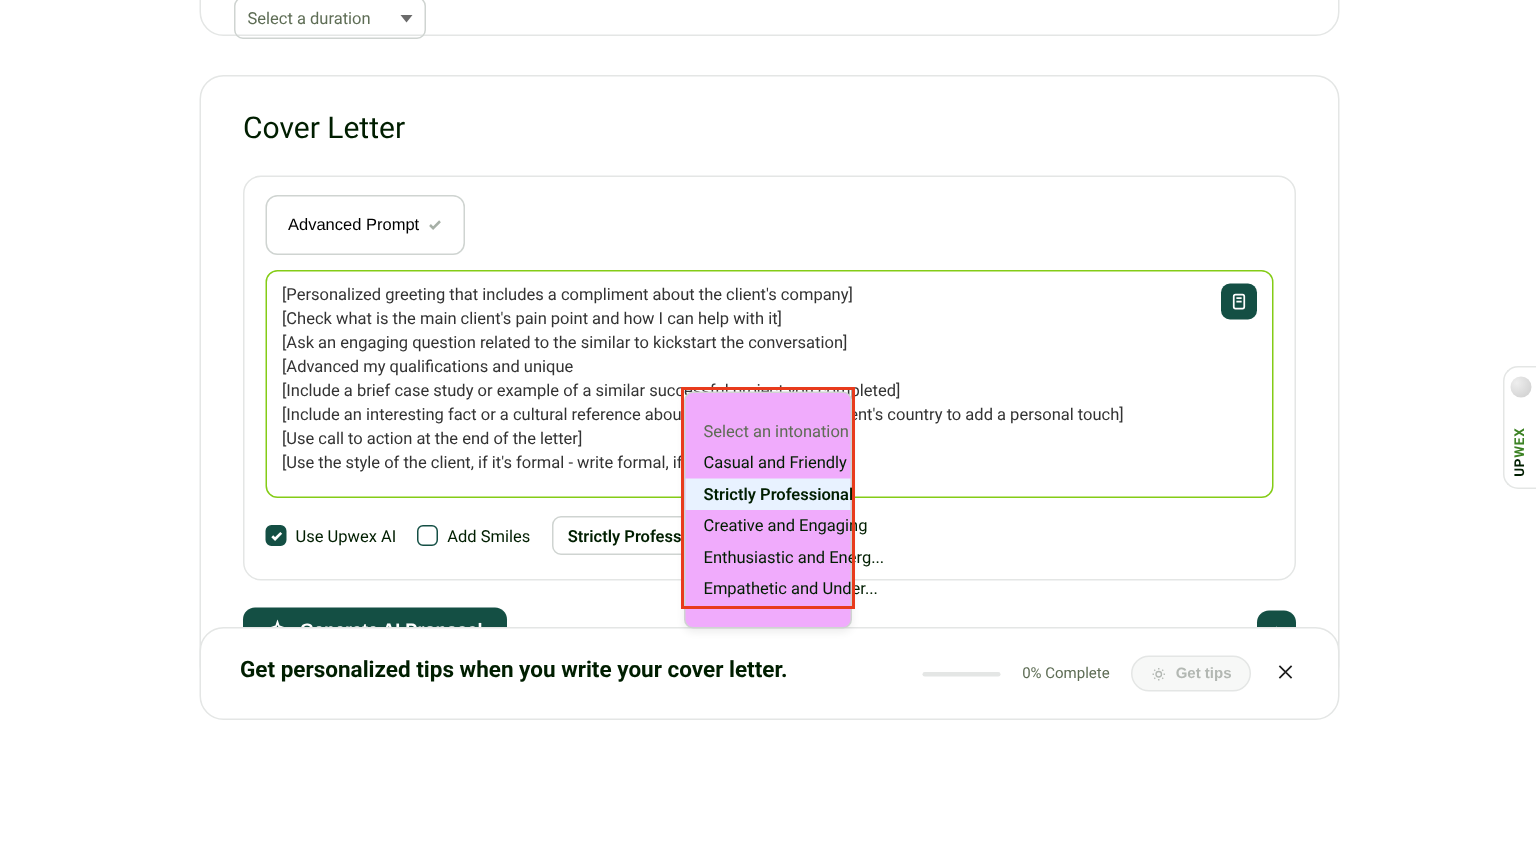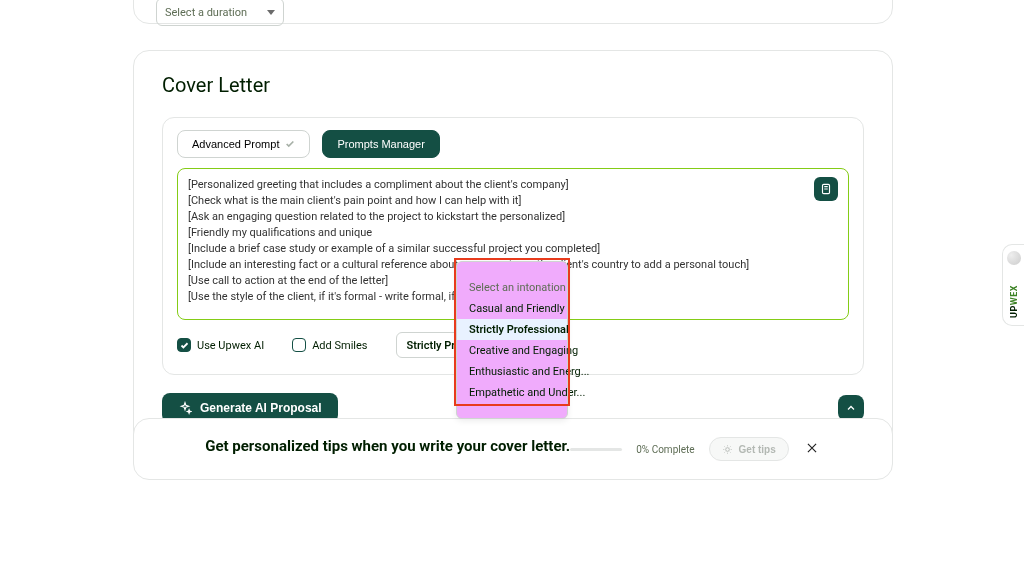--- a/index.html
+++ b/index.html
@@ -5,46 +5,46 @@
   html,body{margin:0;padding:0;font-family:-apple-system,BlinkMacSystemFont,"Segoe UI",Roboto,Helvetica,Arial,sans-serif;background:#fff;color:#001e00;}
   *{box-sizing:border-box;}
   .page{width:1024px;height:567px;position:relative;overflow:hidden;}
   .card-top{position:absolute;left:133px;top:-36px;width:760px;height:60px;border:1px solid #e4e6e5;border-radius:0 0 16px 16px;padding:0 24px;}
   .select-dur{border:1px solid #cfd4d1;border-radius:6px;height:28px;width:128px;display:flex;align-items:center;justify-content:space-between;padding:0 8px;font-size:11px;color:#5e6d55;position:absolute;left:22px;top:33px;}
   .chev{width:0;height:0;border-left:4px solid transparent;border-right:4px solid transparent;border-top:5px solid #6b6b6b;}
   .main-card{position:absolute;left:133px;top:50px;width:760px;border:1px solid #e4e6e5;border-radius:16px;padding:22px 28px 24px 28px;}
   .title{font-size:20px;font-weight:400;margin:0 0 20px 0;}
   .inner{border:1px solid #e4e6e5;border-radius:12px;padding:12px 14px 16px 14px;background:#fff;position:relative;}
   .btnrow{display:flex;gap:12px;margin-bottom:10px;}
-  .btn{font-size:11px;border-radius:8px;height:28px;display:inline-flex;align-items:center;padding:0 14px;cursor:pointer;border:1px solid #cfd4d1;background:#fff;}
+  .btn{font-size:11px;border-radius:8px;height:40px;display:inline-flex;align-items:center;padding:0 14px;cursor:pointer;border:1px solid #cfd4d1;background:#fff;}
   .btn.adv{gap:6px;}
   .btn.pm{background:#144f44;border-color:#144f44;color:#fff;font-weight:500;}
   .check-sm{width:10px;height:10px;display:inline-block;}
   .check-sm svg{display:block;}
   .ta{border:1px solid #84cc16;border-radius:8px;padding:8px 10px;font-size:11px;line-height:1.45;color:#333;height:152px;overflow:hidden;position:relative;background:#fff;}
   .ta-line{white-space:nowrap;}
   .copy-badge{position:absolute;right:10px;top:8px;width:24px;height:24px;border-radius:6px;background:#144f44;display:flex;align-items:center;justify-content:center;}
   .copy-badge svg{stroke:#fff;}
-  .optrow{display:flex;align-items:center;gap:28px;margin-top:12px;font-size:11px;}
+  .optrow{display:flex;align-items:center;gap:14px;margin-top:12px;font-size:11px;}
   .cb{width:14px;height:14px;border-radius:4px;border:1.5px solid #144f44;display:inline-flex;align-items:center;justify-content:center;margin-right:6px;vertical-align:middle;}
   .cb.on{background:#144f44;}
   .cb.on svg{display:block;}
   .cb svg{display:none;stroke:#fff;}
   .cblabel{display:inline-flex;align-items:center;}
   .sel-intone{border:1px solid #cfd4d1;border-radius:6px;height:26px;display:inline-flex;align-items:center;gap:6px;padding:0 10px;font-size:11px;font-weight:600;cursor:pointer;background:#fff;}
   .dropdown{position:absolute;border:1px solid #cfd4d1;border-radius:6px;background:#f0abfc;font-size:11px;padding:15px 0;box-shadow:0 2px 6px rgba(0,0,0,0.08);z-index:5;}
   .dropdown .item{padding:4px 12px;white-space:nowrap;cursor:pointer;}
   .dropdown .item.hl{background:#e8f2ff;font-weight:600;}
   .highlight-box{position:absolute;border:2px solid #e83b1c;pointer-events:none;z-index:9;}
   .gen-row{display:flex;align-items:center;justify-content:space-between;margin-top:18px;}
   .gen-btn{background:#144f44;color:#fff;border:none;border-radius:8px;height:30px;display:inline-flex;align-items:center;gap:8px;padding:0 16px;font-size:12px;font-weight:600;cursor:pointer;}
   .collapse{width:26px;height:26px;border-radius:8px;background:#144f44;display:flex;align-items:center;justify-content:center;cursor:pointer;}
   .collapse svg{stroke:#fff;}
   .tips-card{position:absolute;left:133px;top:418px;width:760px;border:1px solid #e4e6e5;border-radius:16px;padding:18px 26px;background:#fff;}
-  .tips-head{display:flex;align-items:flex-start;justify-content:center;}
+  .tips-head{display:flex;align-items:flex-start;justify-content:space-between;}
   .tips-title{font-size:15px;font-weight:700;margin:0;}
   .tips-sub{font-size:10px;color:#5e6d55;margin-top:4px;}
   .learn{color:#3c8224;text-decoration:underline;cursor:pointer;}
   .tips-right{display:flex;align-items:center;gap:14px;}
   .prog-bar{width:52px;height:3px;border-radius:2px;background:#e4e6e5;}
   .prog-txt{font-size:10px;color:#5e6d55;}
   .gettips{border:1px solid #e4e6e5;background:#f7f8f7;color:#b3b8b3;border-radius:16px;height:24px;padding:0 12px;font-size:10px;display:inline-flex;align-items:center;gap:6px;font-weight:bold;}
   .close-x{cursor:pointer;padding:2px;}
   .side-tab{position:fixed;right:0;top:244px;width:22px;height:82px;border:1px solid #e4e6e5;border-right:none;border-radius:10px 0 0 10px;background:#fff;display:flex;flex-direction:column;align-items:center;padding-top:6px;}
   .side-av{width:14px;height:14px;border-radius:50%;background:radial-gradient(circle at 30% 30%,#eee,#ccc);margin-bottom:20px;}
@@ -69,37 +69,34 @@
     <div class="inner">
       <div class="btnrow">
         <button class="btn adv">
           <span>Advanced Prompt</span>
           <span class="check-sm">
             <svg viewBox="0 0 12 12" width="10" height="10" fill="none" stroke="#a7b0a7" stroke-width="2">
                 <path d="M2 6l2.5 2.5L10 3"></path>
               </svg>
           </span>
         </button>
-        <button class="btn pm">
-          <span>Prompts Manager</span>
-        </button>
       </div>
 
       <div class="ta">
         <div class="copy-badge">
           <svg viewBox="0 0 24 24" width="14" height="14" fill="none" stroke-width="2">
               <rect x="6" y="4" width="12" height="16" rx="2"></rect>
               <path d="M9 8h6M9 12h6"></path>
             </svg>
         </div>
         <div id="ta-lines">
             <div class="ta-line">[Personalized greeting that includes a compliment about the client's company]</div>
             <div class="ta-line">[Check what is the main client's pain point and how I can help with it]</div>
-            <div class="ta-line">[Ask an engaging question related to the project to kickstart the personalized]</div>
-            <div class="ta-line">[Friendly my qualifications and unique</div>
+            <div class="ta-line">[Ask an engaging question related to the similar to kickstart the conversation]</div>
+            <div class="ta-line">[Advanced my qualifications and unique</div>
             <div class="ta-line">[Include a brief case study or example of a similar successful project you completed]</div>
             <div class="ta-line">[Include an interesting fact or a cultural reference about your country or the client's country to add a personal touch]</div>
             <div class="ta-line">[Use call to action at the end of the letter]</div>
             <div class="ta-line">[Use the style of the client, if it's formal - write formal, if it's informal - informal]</div>
           </div>
       </div>
 
       <div class="optrow">
         <label class="cblabel">
           <span class="cb on">

